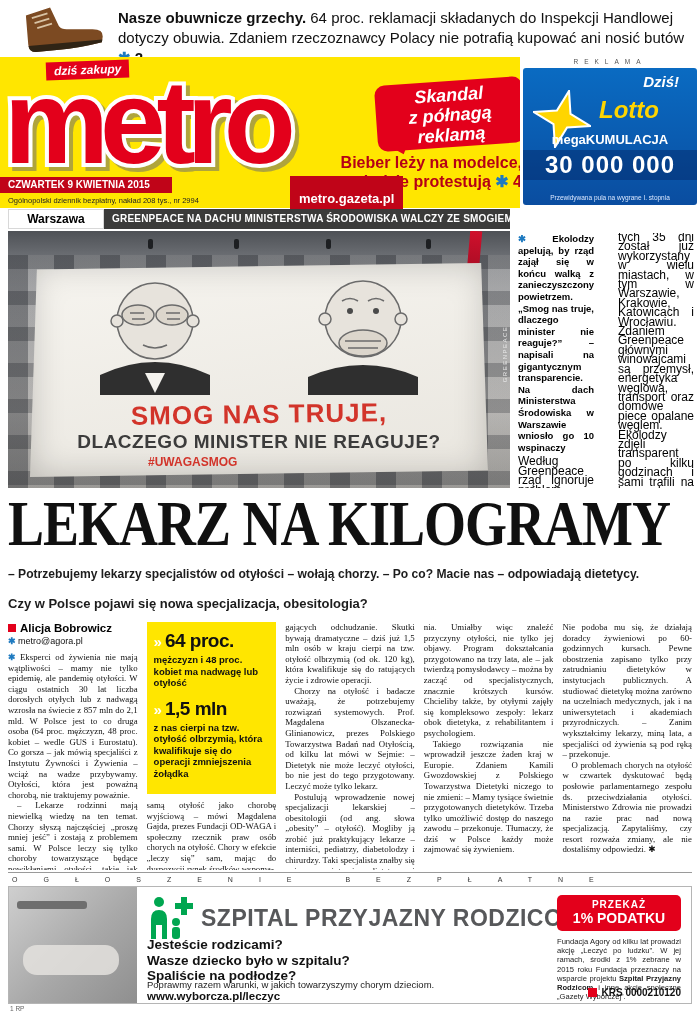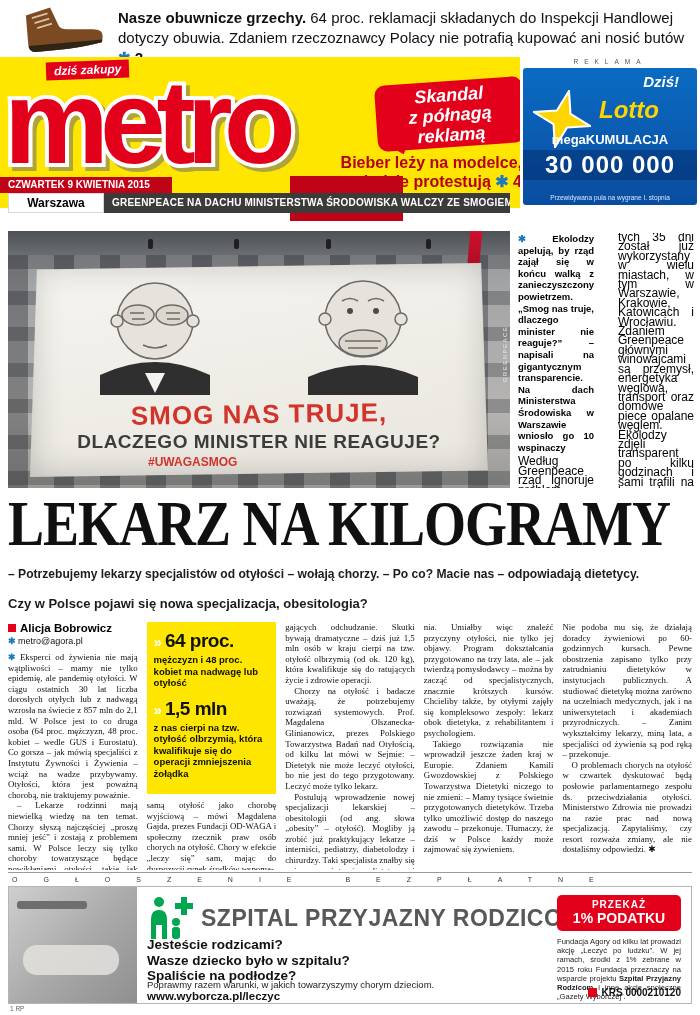--- a/index.html
+++ b/index.html
@@ -39,21 +39,21 @@
          background:linear-gradient(180deg,#0a6bc2,#0a4da0)}
   #dzis{right:18px;top:5px;color:#fff;font-weight:bold;font-style:italic;font-size:15px}
   #star4{left:10px;top:22px}
   #lotto-brand{left:76px;top:28px;color:#ffd500;font-weight:bold;font-style:italic;font-size:24px}
   #mega{left:0;top:64px;width:174px;text-align:center;color:#fff;font-weight:bold;font-size:13px}
   #amountband{left:0;top:82px;width:174px;height:30px;background:rgba(0,28,86,.38);
               color:#fff;font-weight:bold;font-size:24px;text-align:center;line-height:30px;letter-spacing:1px}
   #lotto-note{left:0;bottom:4px;width:174px;text-align:center;font-size:6.5px;color:#d9e7ff}
 
   
-  #kicker{left:8px;top:193px;width:502px;height:20px;display:flex}
+  #kicker{left:8px;top:209px;width:502px;height:20px;display:flex}
   #kcity{width:96px;background:#fff;border:1px solid #d8d8d8;color:#000;font-weight:bold;
          font-size:12px;text-align:center;line-height:18px}
   #kbar{flex:1;background:#3b3b3a;color:#fff;font-weight:bold;font-size:10px;line-height:20px;
         padding-left:8px;letter-spacing:.2px;white-space:nowrap;overflow:hidden}
 
   
   #photo{left:8px;top:231px;width:502px;height:257px;overflow:hidden;
          background:linear-gradient(180deg,#7e8084,#9a9b9d 22%,#b0aeab 70%,#8e8c88)}
   #photo .roof{position:absolute;top:0;left:0;right:0;height:24px;
          background:linear-gradient(#4e5156,#6a6d72)}

